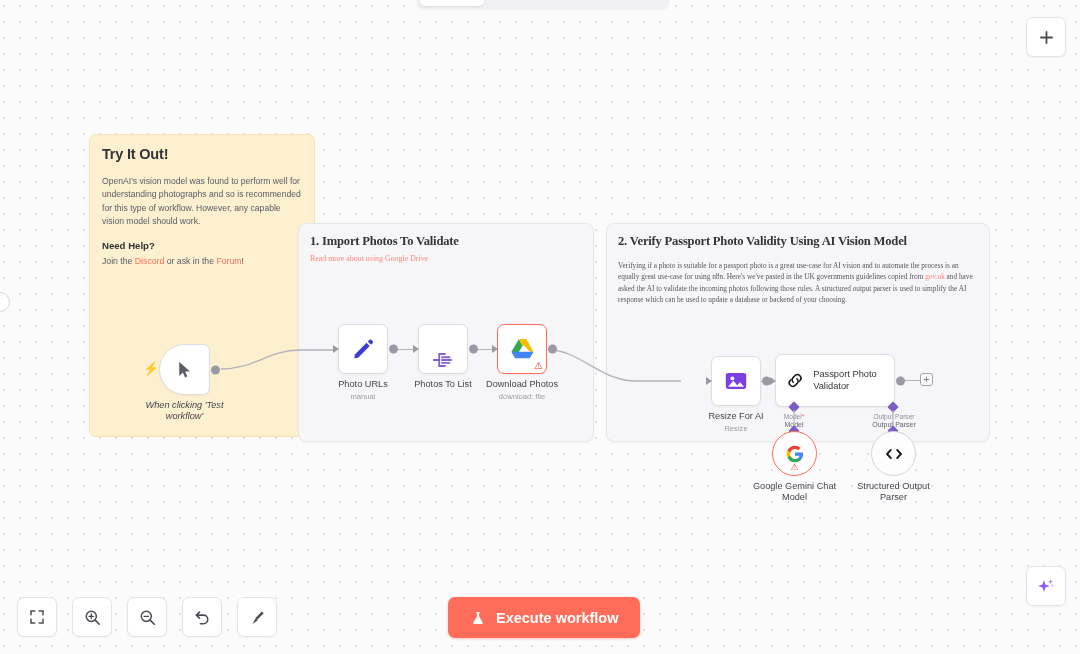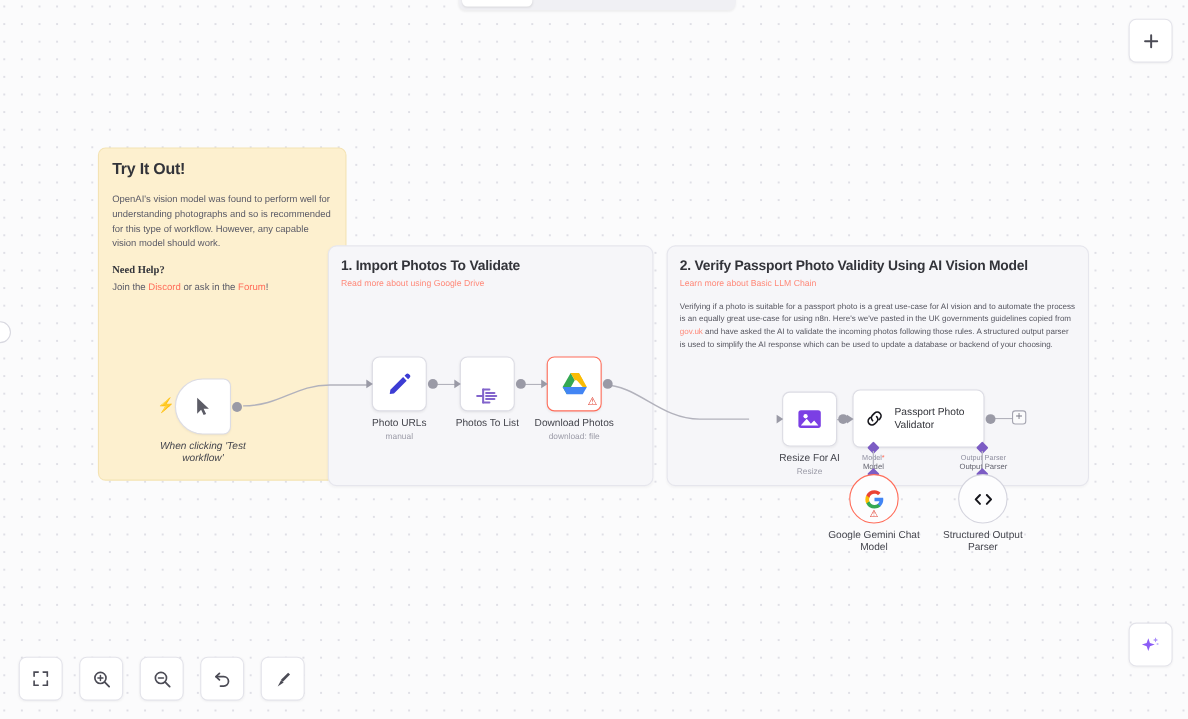--- a/index.html
+++ b/index.html
@@ -78,31 +78,32 @@
     width: 226px; height: 303px;
     background: #fdf0cf;
     border: 1px solid #f4e3b4;
     border-radius: 7px;
     padding: 11px 12px;
     overflow: hidden;
   }
   #sticky-note h1 { font-size: 14.5px; color: #33343a; font-weight: 700; letter-spacing: -.2px; margin-bottom: 13px;}
   #sticky-note .p-bold { font-size: 9.3px; color: #33343a; font-weight: 700; line-height: 1.55; margin-bottom: 11px; }
   #sticky-note .p-normal { font-size: 8.6px; color: #5a5a66; line-height: 1.55; margin-bottom: 12px; }
-  #sticky-note h2 { font-size: 9.6px; color: #33343a; font-weight: 700; margin-bottom: 4px; font-family: Liberation Serif, serif; }
+  #sticky-note h2 { font-size: 9.6px; color: #33343a; font-weight: 700; margin-bottom: 4px; }
   #sticky-note .p-help { font-size: 8.7px; color: #5a5a66; line-height: 1.5; }
   #sticky-note a { color: #ff6d5a; text-decoration: none; }
 
   
   .group-box {
     position: absolute;
     background: #f6f6f9;
     border: 1px solid #e6e6ed;
     border-radius: 8px;
     box-shadow: 0 1px 2px rgba(0,0,0,.03);
+    font-family: Liberation Serif, serif;
   }
   #group-1 { left: 298px; top: 223px; width: 296px; height: 219px; }
   #group-2 { left: 606px; top: 223px; width: 384px; height: 219px; }
   .group-head { padding: 10px 11px 0 11px; }
   .group-title { font-size: 12.6px; font-weight: 700; color: #33343a; letter-spacing: -.2px; }
   .group-link { display: block; font-size: 7.9px; color: #ff8a7a; text-decoration: none; margin-top: 5px; }
   .group-desc { font-size: 7.3px; color: #55555f; line-height: 1.55; margin-top: 11px; }
   .group-desc a { color: #ff8a7a; text-decoration: none; }
 
   
@@ -237,21 +238,20 @@
   <div class="group-box" id="group-1">
     <div class="group-head">
       <div class="group-title">1. Import Photos To Validate</div>
       <a href="#" class="group-link">Read more about using Google Drive</a>
     </div>
   </div>
 
   <div class="group-box" id="group-2">
     <div class="group-head">
       <div class="group-title">2. Verify Passport Photo Validity Using AI Vision Model</div>
-      <a href="#" class="group-link">Learn more about Basic LLM Chain</a>
       <div class="group-desc"><span>Verifying if a photo is suitable for a passport photo is a great use-case for AI vision and to automate the process is an equally great use-case for using n8n. Here's we've pasted in the UK governments guidelines copied from </span><a href="#">gov.uk</a><span> and have asked the AI to validate the incoming photos following those rules. A structured output parser is used to simplify the AI response which can be used to update a database or backend of your choosing.</span></div>
     </div>
   </div>
 
   <svg style="position:absolute;left:0;top:0;width:1080px;height:654px;pointer-events:none">
     <path d="M221,369 C255,369 268,350 300,350 C322,350 328,350 334,350" stroke="#b2b2bc" stroke-width="1.3" fill="none"></path>
     <path d="M549,350 C580,350 600,381 636,381 C660,381 672,381 681,381" stroke="#b2b2bc" stroke-width="1.3" fill="none"></path>
   </svg>
   <div class="edge" style="left:393px;top:349px;width:21px;"></div>
   <div class="edge" style="left:473px;top:349px;width:20px;"></div>
@@ -407,14 +407,20 @@
     </div>
     <div class="sq-btn">
       <svg width="19" height="19" viewBox="0 0 24 24">
         <path d="M17.6 4.4 L9.4 12.6 L11.6 14.8 L19.8 6.6 Z" fill="#4b4b55"></path>
         <path d="M9.6 12.8 L5.6 20.2 L12.4 15.6 Z" fill="#4b4b55"></path>
         <path d="M6.2 5.4 L7.1 7.6 L9.3 8.5 L7.1 9.4 L6.2 11.6 L5.3 9.4 L3.1 8.5 L5.3 7.6 Z" fill="#4b4b55" opacity="0"></path>
       </svg>
     </div>
   </div>
 
+  <button id="execute-btn">
+    <svg width="16" height="16" viewBox="0 0 24 24">
+      <path d="M9.4 3 H14.6 V4.8 H13.6 V9.4 L18.8 18.2 a1.9 1.9 0 0 1-1.6 2.9 H6.8 a1.9 1.9 0 0 1-1.6-2.9 L10.4 9.4 V4.8 H9.4 Z" fill="#ffffff"></path>
+    </svg>
+    <span>Execute workflow</span>
+  </button>
 
 </div>
 
 </body></html>

